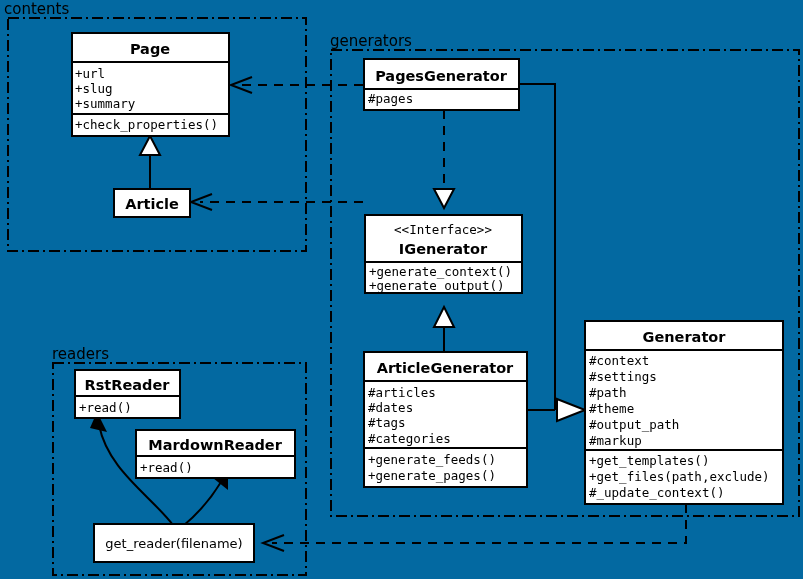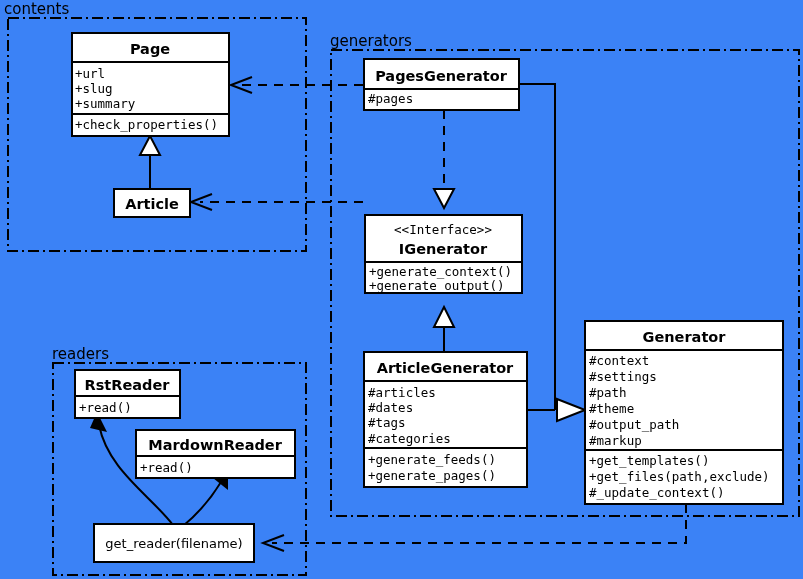--- a/index.html
+++ b/index.html
@@ -10,21 +10,21 @@
   body {
     font-family: "DejaVu Sans", sans-serif;
     width: 803px;
     height: 579px;
     overflow: hidden;
   }
   #diagram-root {
     position: relative;
     width: 803px;
     height: 579px;
-    background: #3b82f6;
+    background: #0369a1;
   }
   svg#uml-canvas {
     display: block;
     width: 803px;
     height: 579px;
   }
   .pkg-label {
     font-family: "DejaVu Sans", sans-serif;
     font-size: 15px;
     fill: #000000;

